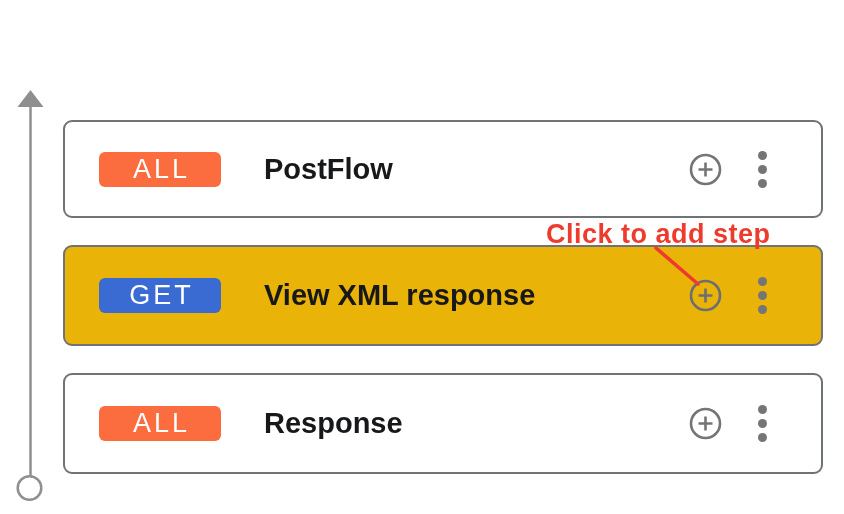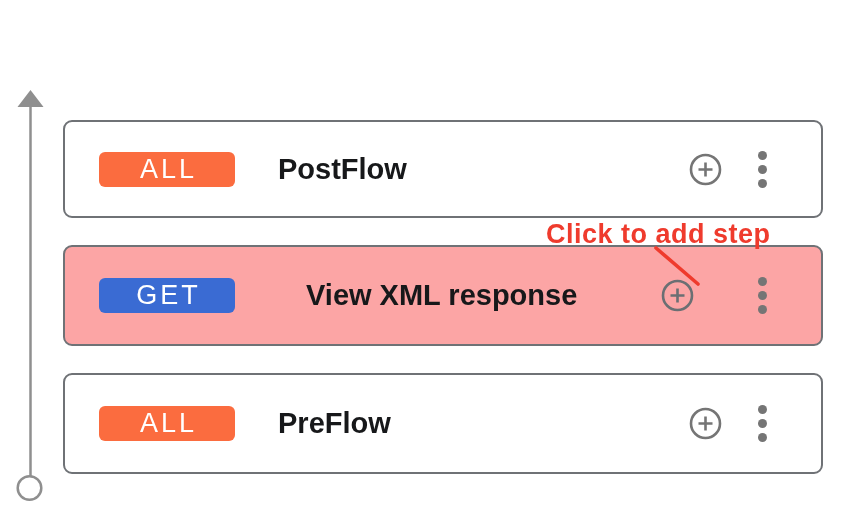--- a/index.html
+++ b/index.html
@@ -35,27 +35,27 @@
     left: 63px;
     width: 760px;
     box-sizing: border-box;
     background: #ffffff;
     border: 2px solid #6f7276;
     border-radius: 9px;
     display: flex;
     align-items: center;
     padding: 0 54px 0 34px;
   }
-  .card.highlighted { background: #fca5a5; gap: 28px; }
+  .card.highlighted { background: #eab308; }
   .card-1 { top: 120px; height: 98px; }
   .card-2 { top: 245px; height: 101px; }
   .card-3 { top: 373px; height: 101px; }
 
   .badge {
-    width: 136px;
+    width: 122px;
     height: 35px;
     border-radius: 6px;
     display: flex;
     align-items: center;
     justify-content: center;
     color: #ffffff;
     font-size: 27px;
     font-weight: 400;
     letter-spacing: 3px;
     text-indent: 3px;
@@ -171,21 +171,21 @@
     </button>
     <button class="kebab-btn" aria-label="More options">
       <span class="kebab-dot"></span>
       <span class="kebab-dot"></span>
       <span class="kebab-dot"></span>
     </button>
   </div>
 
   <div class="card card-3">
     <div class="badge" style="background-color: rgb(251, 108, 63);">ALL</div>
-    <div class="card-title">PreFlow</div>
+    <div class="card-title">Response</div>
     <div class="spacer"></div>
     <button class="plus-btn" aria-label="Add step">
       <span>
         <svg width="33" height="33" viewBox="0 0 33 33">
           <circle cx="16.5" cy="16.5" r="14.5" fill="none" stroke="#757575" stroke-width="2.6"></circle>
           <path d="M16.5 9.5 V23.5 M9.5 16.5 H23.5" stroke="#757575" stroke-width="2.6" fill="none"></path>
         </svg>
       </span>
     </button>
     <button class="kebab-btn" aria-label="More options">

